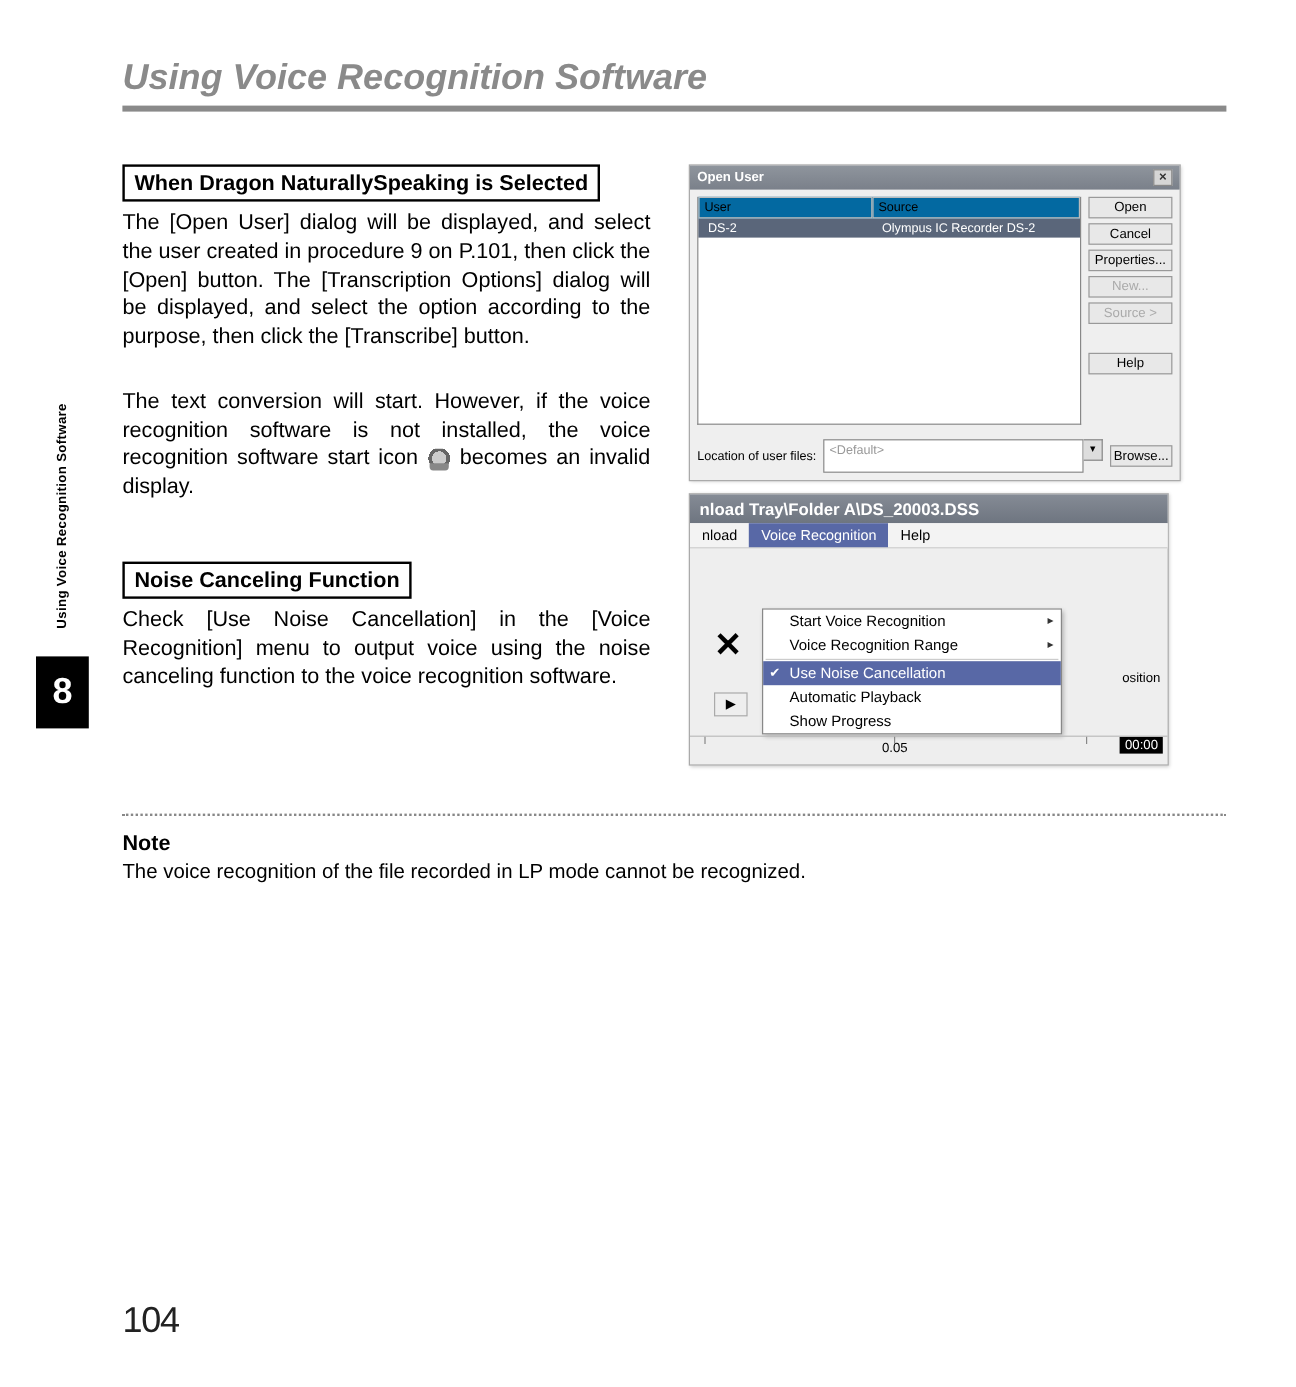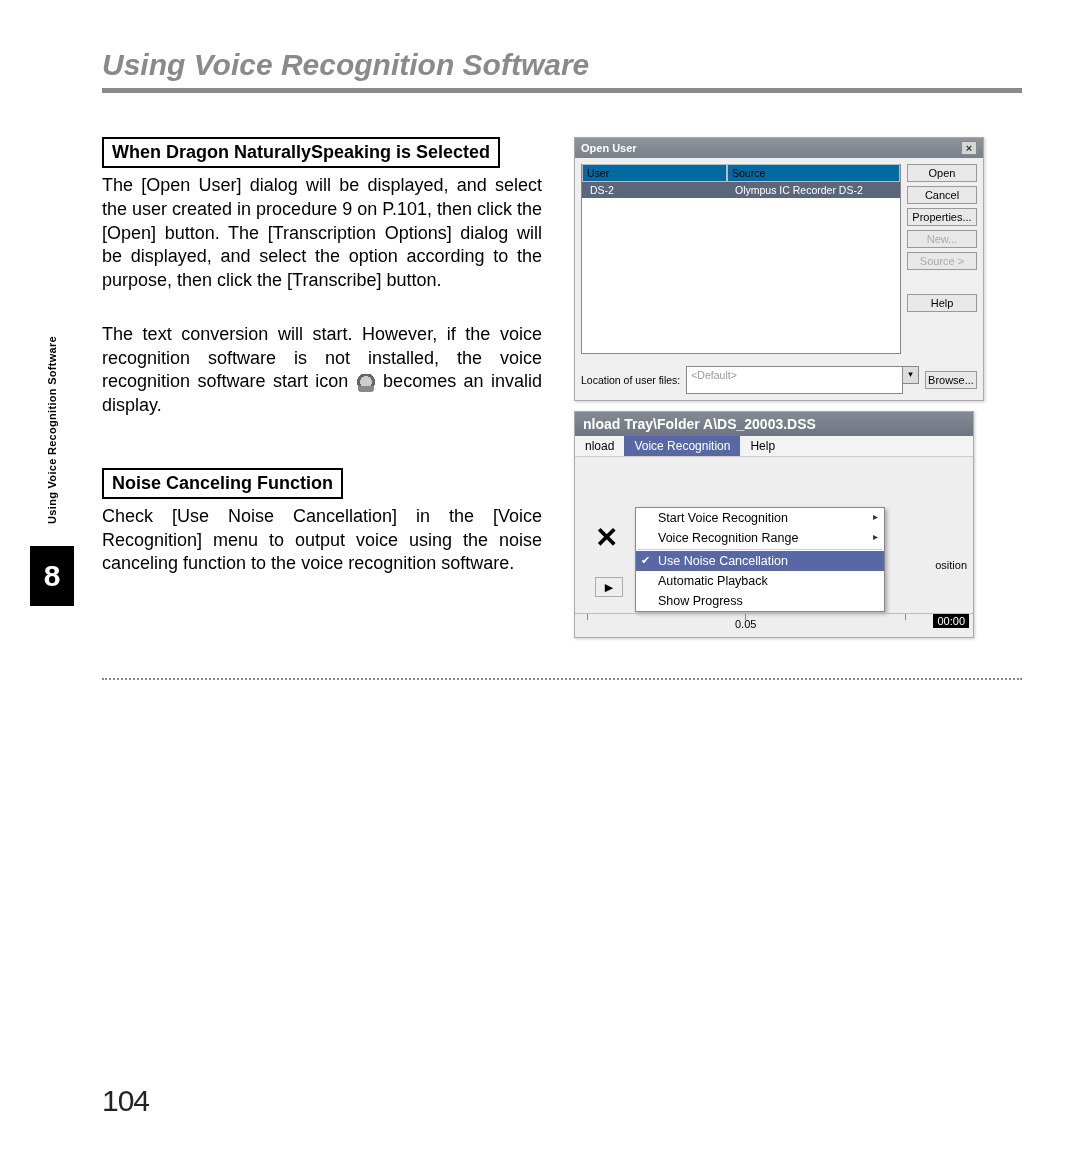--- a/index.html
+++ b/index.html
@@ -170,15 +170,19 @@
             <span class="ms-tick" style="left:170px"></span>
             <span class="ms-tick" style="left:330px"></span>
           </div>
         </div>
       </div>
 
     </div>
   </div>
 
   <hr class="dotted">
+  <div class="note-block">
+    <div class="note-h">Note</div>
+    <div class="note-t">The voice recognition of the file recorded in LP mode cannot be recognized.</div>
+  </div>
 
   <div class="pagenum">104</div>
 </div>
 
 </body></html>

